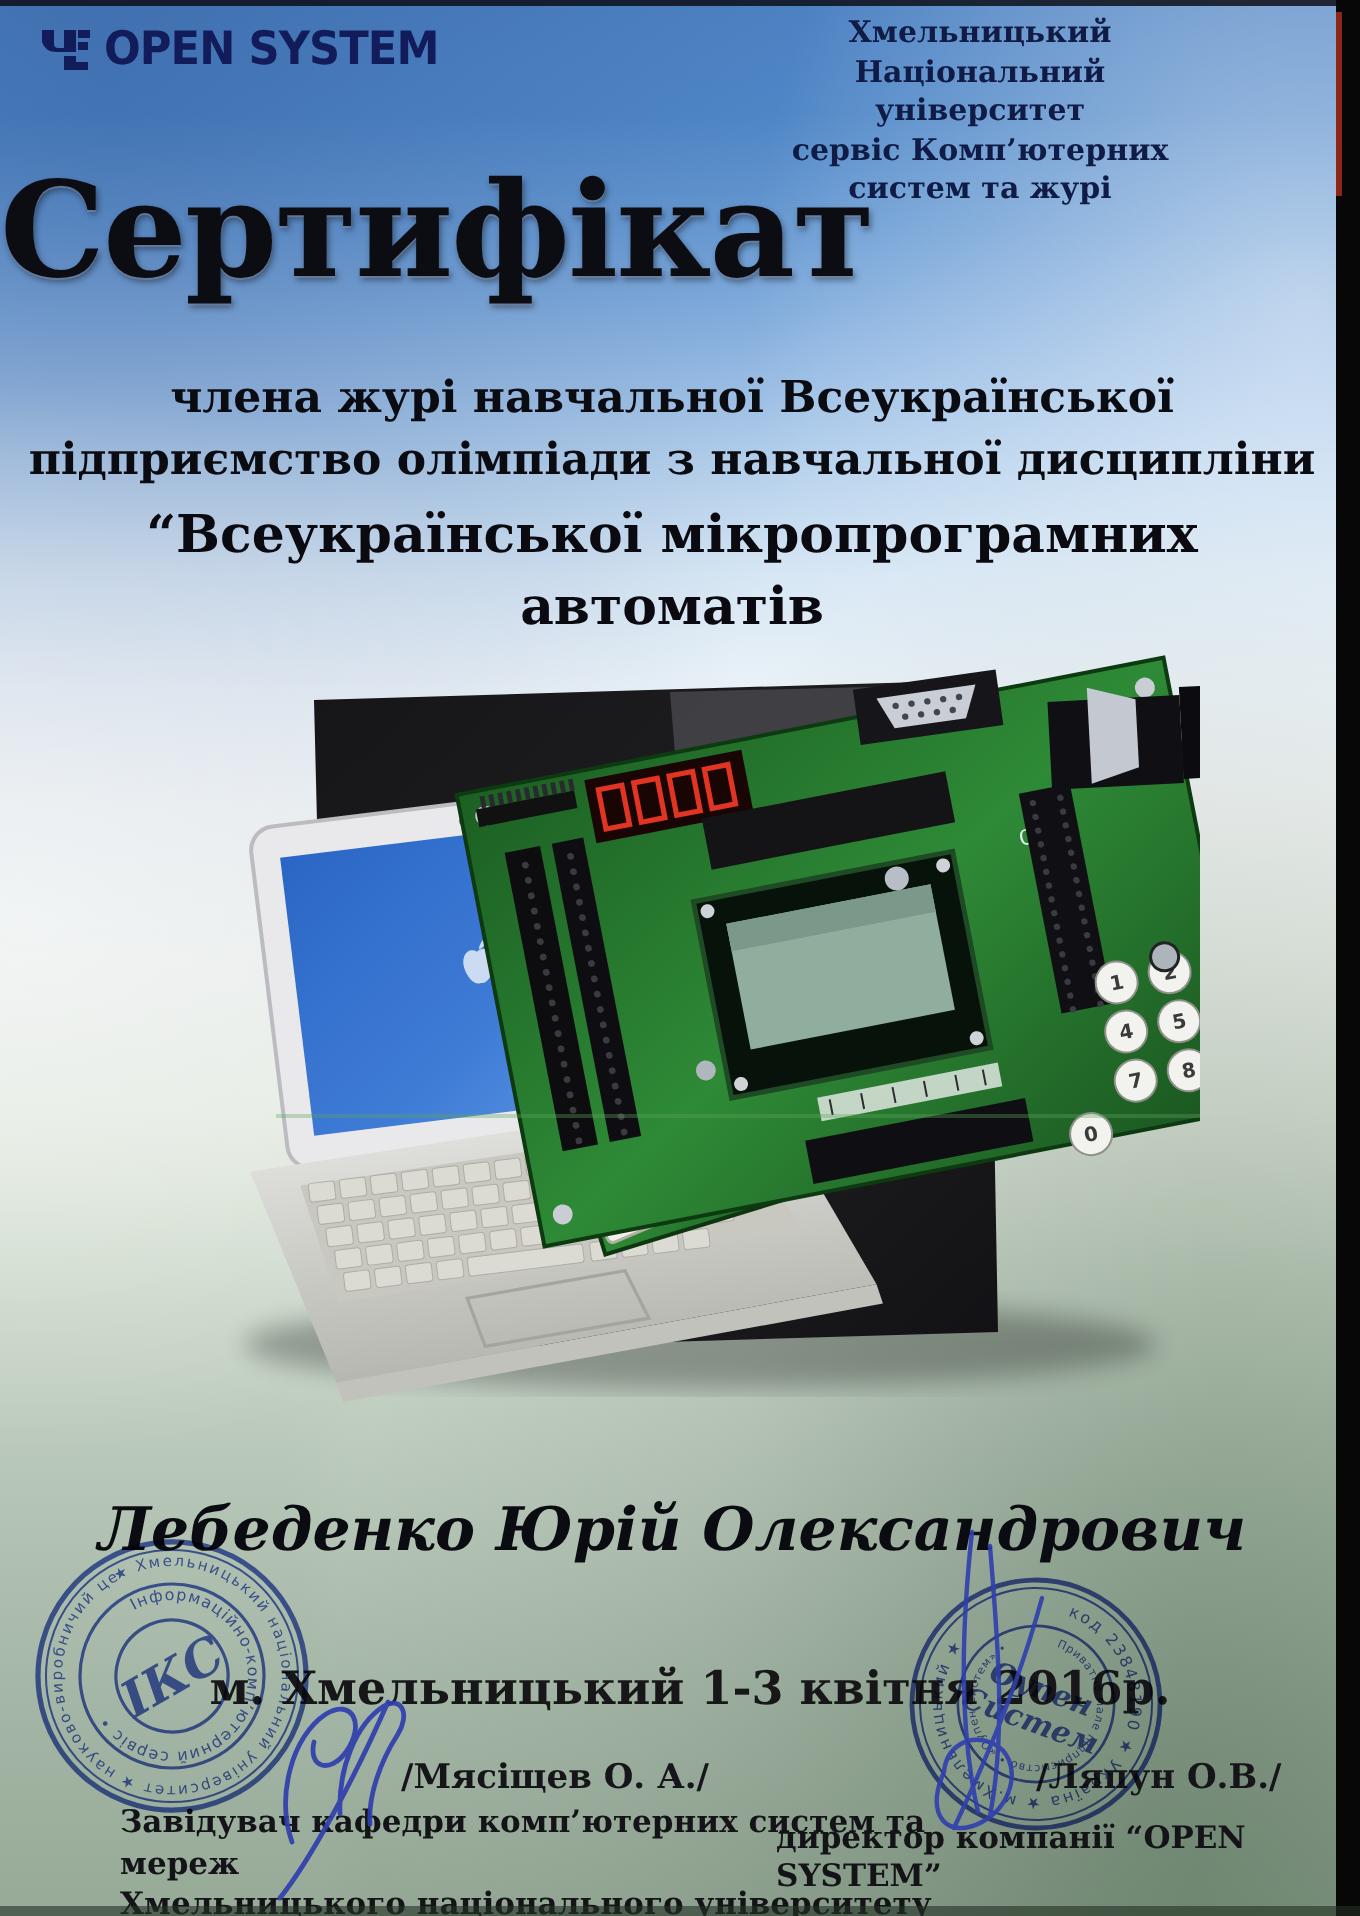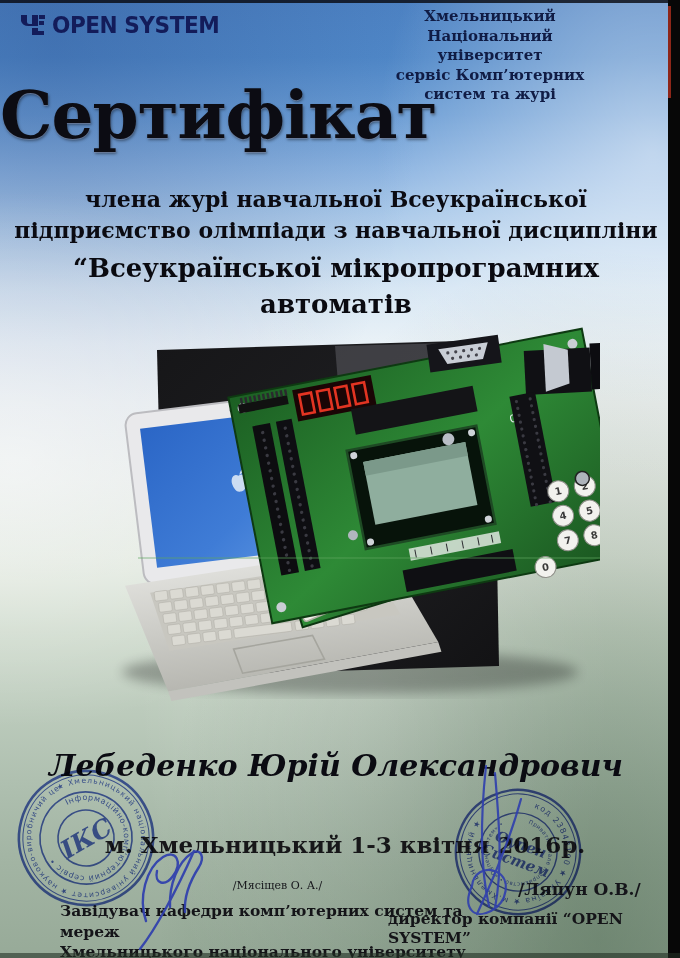--- a/index.html
+++ b/index.html
@@ -36,21 +36,21 @@
   .subject-lines{position:absolute;left:0;top:250px;width:672px;text-align:center;z-index:5;
     font-size:26px;line-height:36px;font-weight:bold;color:#0a0a10;}
   .photo-wrap{position:absolute;left:95px;top:320px;width:505px;height:385px;z-index:3;}
   .scan-line{position:absolute;left:138px;top:557px;width:462px;height:2px;
     background:rgba(95,165,95,.35);z-index:4;}
   .recipient{position:absolute;left:0;top:720px;width:672px;text-align:center;z-index:5;
     font-size:30px;font-weight:bold;font-style:italic;color:#0b0b12;margin-top:28px;}
   .date-line{position:absolute;left:0;top:831px;width:690px;text-align:center;z-index:6;
     font-size:23px;font-weight:bold;color:#171719;}
   .sig-name-left{position:absolute;left:190px;top:879px;width:175px;text-align:center;z-index:6;
-    font-size:11px;font-weight:normal;color:#15151a;}
+    font-size:17px;font-weight:bold;color:#15151a;}
   .sig-name-right{position:absolute;left:518px;top:879px;width:155px;z-index:6;
     font-size:17px;font-weight:bold;color:#15151a;}
   .footer-left{position:absolute;left:60px;top:901px;width:420px;z-index:6;
     font-size:15.5px;line-height:20.5px;font-weight:bold;color:#141418;}
   .footer-right{position:absolute;left:388px;top:909px;width:262px;text-align:left;z-index:6;
     font-size:15.5px;font-weight:bold;color:#141418;}
   .stamp{position:absolute;z-index:8;mix-blend-mode:multiply;opacity:.88;}
   .stamp-left{left:12px;top:764px;}
   .stamp-right{left:450px;top:784px;}
   .sig-overlay{position:absolute;left:0;top:0;width:680px;height:958px;z-index:9;pointer-events:none;}

